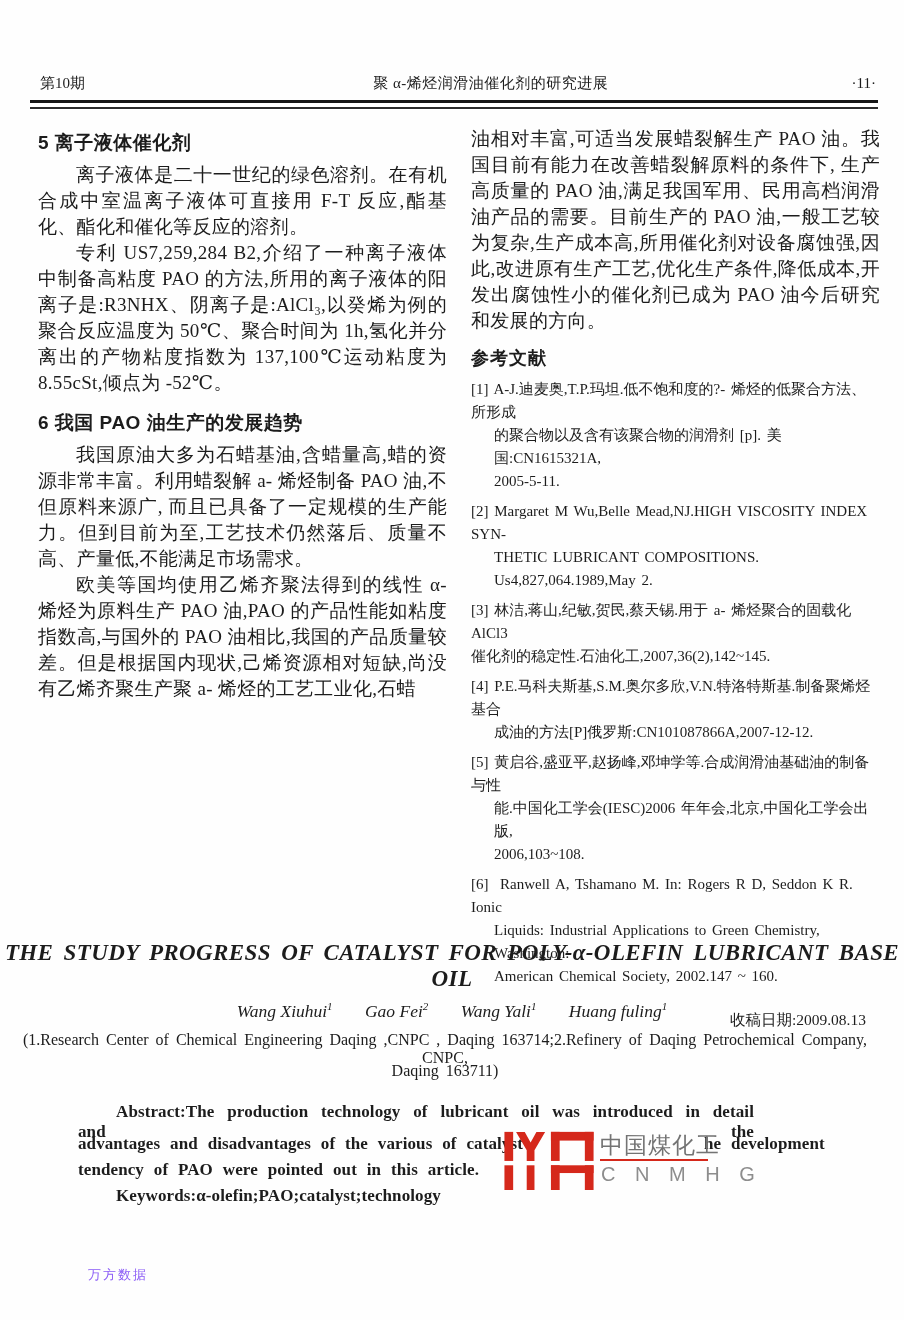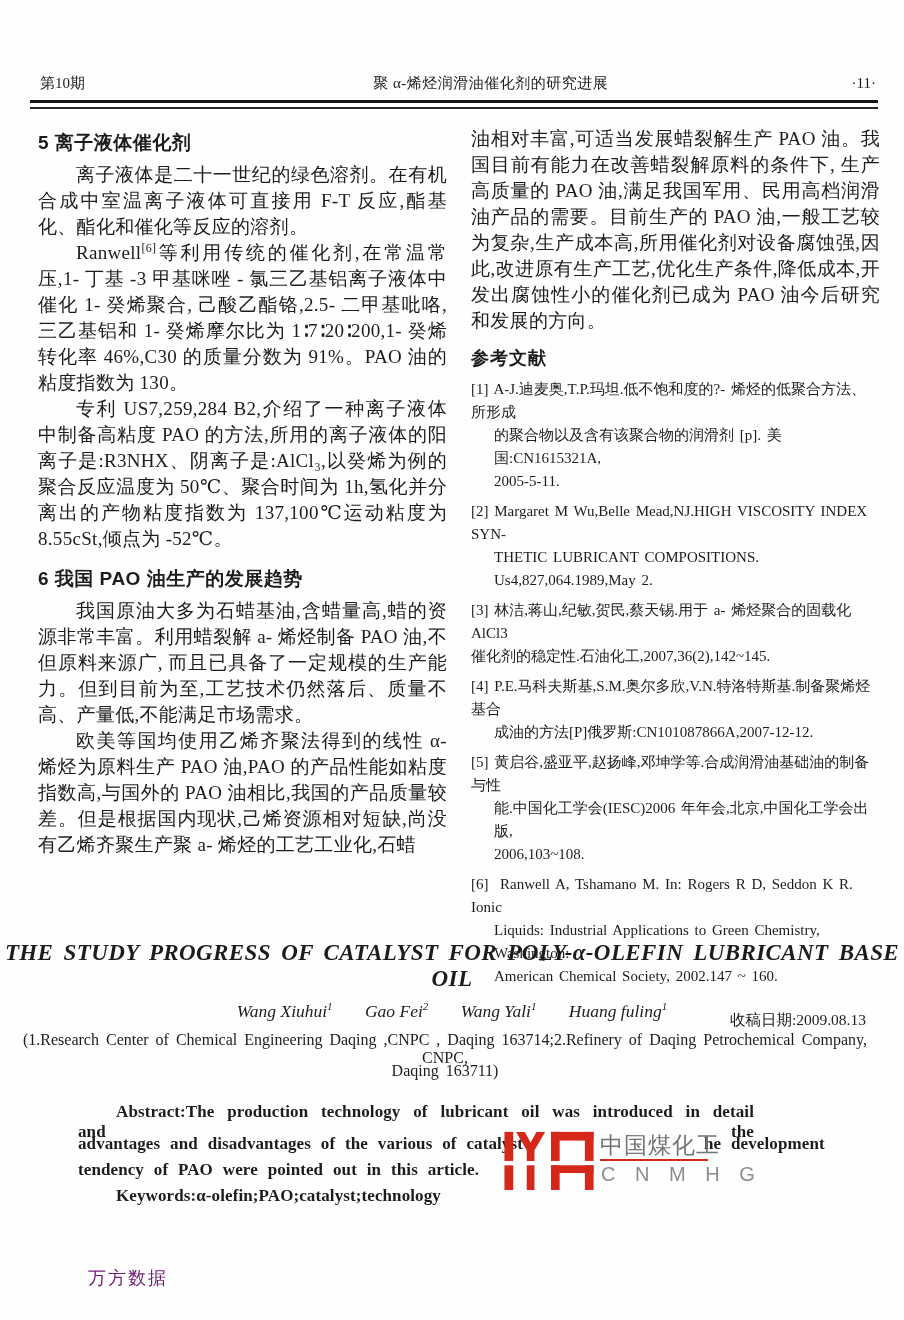--- a/index.html
+++ b/index.html
@@ -75,41 +75,40 @@
     position:absolute;left:97px;top:4px;font-size:23px;letter-spacing:1px;
     font-weight:500;
   }
   .wm-underline{position:absolute;left:97px;top:33px;width:108px;height:2px;}
   .wm-latin{
     position:absolute;left:98px;top:37px;font-size:20px;letter-spacing:7px;
     font-family:"Liberation Sans","DejaVu Sans",sans-serif;font-weight:400;
   }
   
   .scan-footer{
-    position:absolute;left:88px;top:1266px;font-size:18px;color:#701a75;
+    position:absolute;left:88px;top:1266px;font-size:13px;color:#8b5cf6;
     font-family:Liberation Mono, monospace;letter-spacing:2px;
   }
 </style>
 </head>
 <body>
 
 <div class="page">
 
   <div class="pageheader">
     <span>第10期</span>
     <span class="center">聚 α-烯烃润滑油催化剂的研究进展</span>
     <span>·11·</span>
   </div>
   <div class="header-rule"></div>
 
   <div class="columns">
     <div class="col">
       <h2>5 离子液体催化剂</h2>
       <p class="indent">离子液体是二十一世纪的绿色溶剂。在有机合成中室温离子液体可直接用 F-T 反应,酯基化、酯化和催化等反应的溶剂。</p>
-      <p class="indent"><span>Ranwell</span><sup class="cite">[6]</sup><span>等利用传统的催化剂,在常温常压,1- 丁基 -3 甲基咪唑 - 氯三乙基铝离子液体中催化 1- 癸烯聚合, 己酸乙酯铬,2.5- 二甲基吡咯,三乙基铝和 1- 癸烯摩尔比为 1∶7∶20∶200,1- 癸烯转化率 46%,C30 的质量分数为 91%。PAO 油的粘度指数为 130。</span></p>
       <p class="indent">专利 US7,259,284  B2,介绍了一种离子液体中制备高粘度 PAO 的方法,所用的离子液体的阳离子是:R3NHX、阴离子是:AlCl₃,以癸烯为例的聚合反应温度为 50℃、聚合时间为 1h,氢化并分离出的产物粘度指数为 137,100℃运动粘度为 8.55cSt,倾点为 -52℃。</p>
       <h2 class="second">6 我国 PAO 油生产的发展趋势</h2>
       <p class="indent">我国原油大多为石蜡基油,含蜡量高,蜡的资源非常丰富。利用蜡裂解 a- 烯烃制备 PAO 油,不但原料来源广, 而且已具备了一定规模的生产能力。但到目前为至,工艺技术仍然落后、质量不高、产量低,不能满足市场需求。</p>
       <p class="indent">欧美等国均使用乙烯齐聚法得到的线性 α- 烯烃为原料生产 PAO 油,PAO 的产品性能如粘度指数高,与国外的 PAO 油相比,我国的产品质量较差。但是根据国内现状,己烯资源相对短缺,尚没有乙烯齐聚生产聚 a- 烯烃的工艺工业化,石蜡</p>
     </div>
 
     <div class="col">
       <p>油相对丰富,可适当发展蜡裂解生产 PAO 油。我国目前有能力在改善蜡裂解原料的条件下, 生产高质量的 PAO 油,满足我国军用、民用高档润滑油产品的需要。目前生产的 PAO 油,一般工艺较为复杂,生产成本高,所用催化剂对设备腐蚀强,因此,改进原有生产工艺,优化生产条件,降低成本,开发出腐蚀性小的催化剂已成为 PAO 油今后研究和发展的方向。</p>
       <h3 class="refs-heading">参考文献</h3>
 

